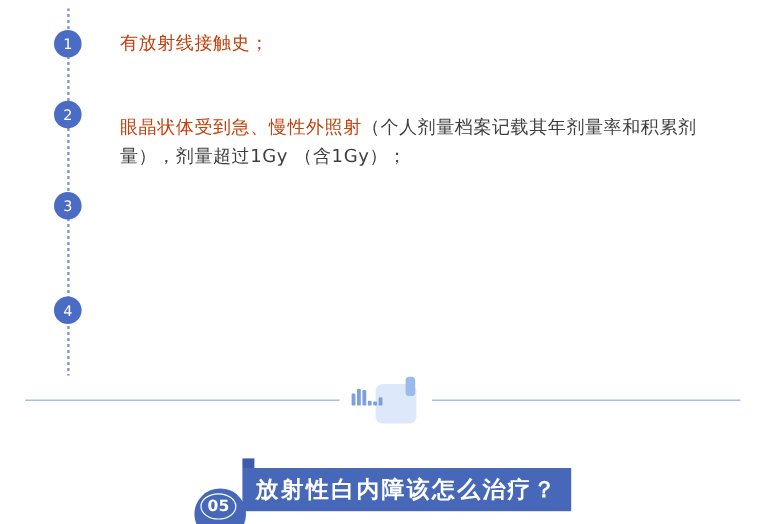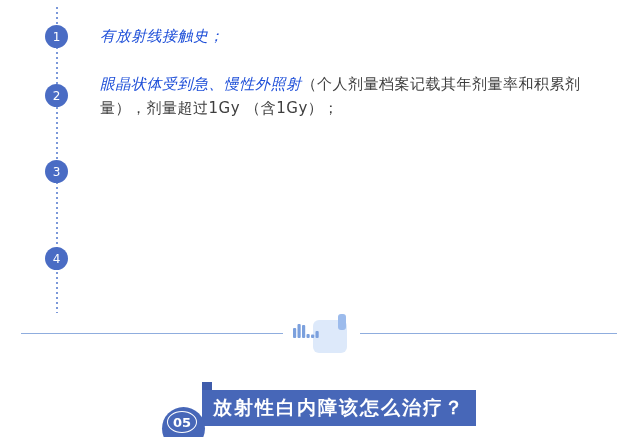--- a/index.html
+++ b/index.html
@@ -41,24 +41,24 @@
   .step-text {
     position: absolute;
     left: 100px;
     width: 512px;
     font-size: 15px;
     line-height: 24px;
     color: #3e3e3e;
     letter-spacing: 0.5px;
   }
   .step-text.t1 { top: 24px; }
-  .step-text.t2 { top: 72px; }
+  .step-text.t2 { top: 94px; }
   .step-text.t3 { top: 164px; }
   .step-text.t4 { top: 244px; }
-  .hl { color: #1d4ed8; font-style: italic; }
+  .hl { color: #c2410c; }
   
   .divider-seg {
     position: absolute;
     top: 333px;
     height: 1px;
     background: #8fadde;
   }
   .divider-left  { left: 21px;  width: 262px; }
   .divider-right { left: 360px; width: 257px; }
   .divider-icon {

